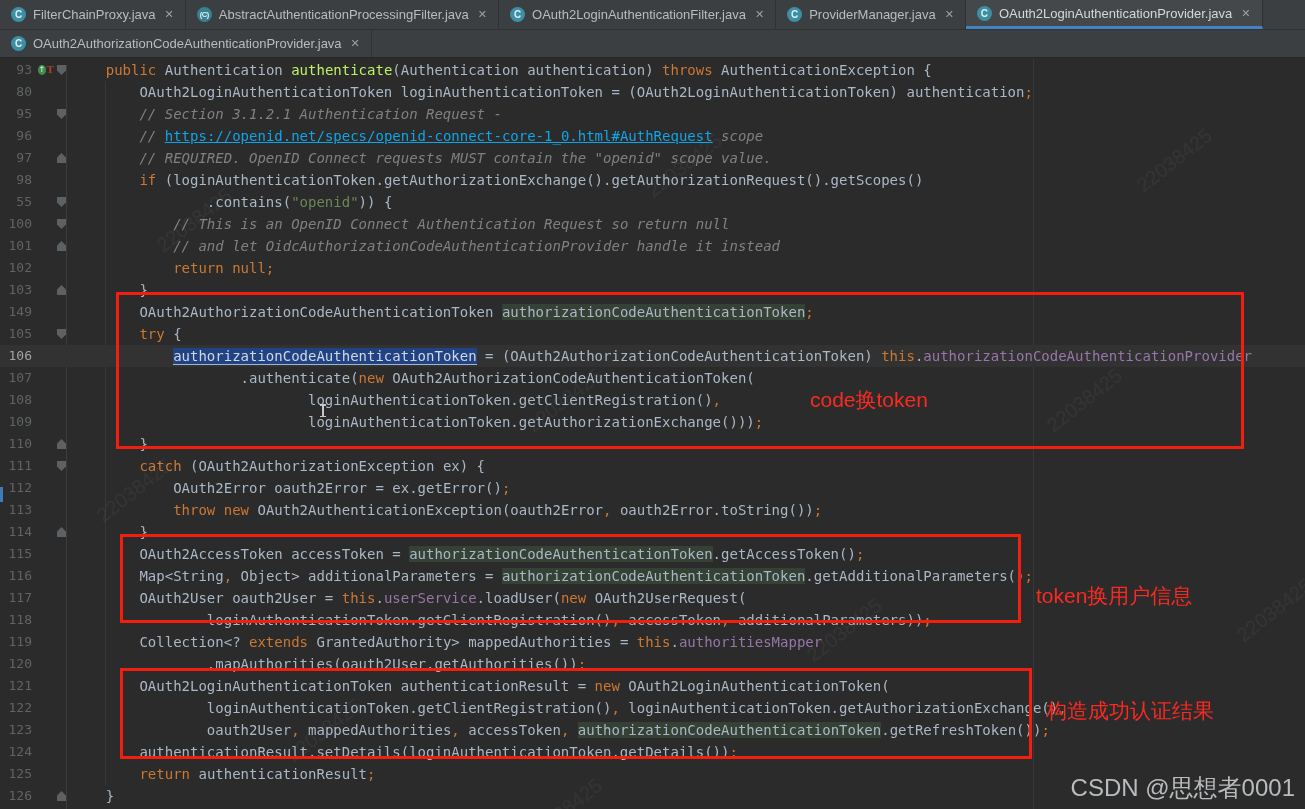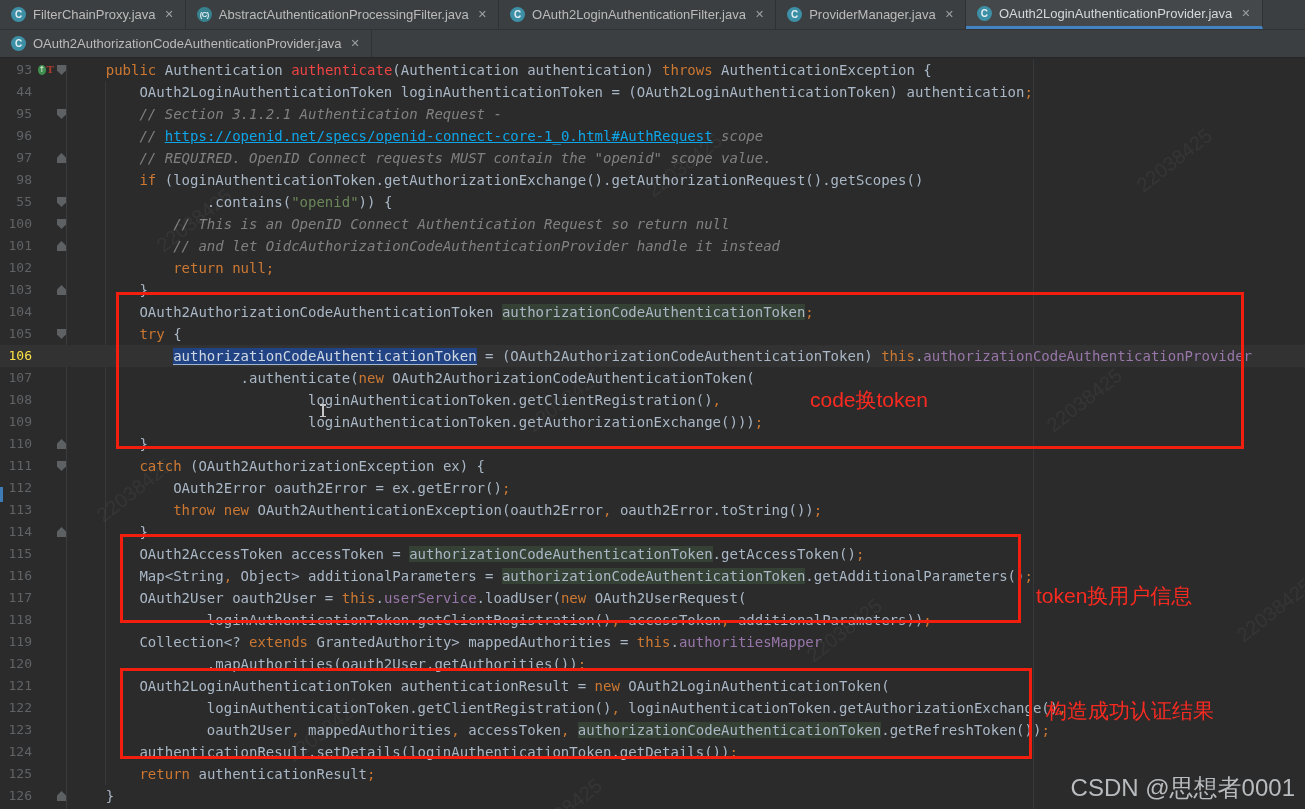--- a/index.html
+++ b/index.html
@@ -28,42 +28,42 @@
   .closex { color:#9DA0A2; font-size:11px; margin-left:2px; font-family:"Liberation Sans", sans-serif; }
   
   .editor { position:absolute; top:59px; left:0; right:0; bottom:0; background:#2B2B2B; }
   .guide { position:absolute; width:1px; background:#383B3D; }
   .fold-connector { position:absolute; left:66px; top:6px; bottom:0; width:1px; background:#3A3C3E; }
   .indent-guide { left:105px; top:22px; height:704px; background:#383838; }
   .margin-guide { left:1033px; top:0; height:100%; background:#36393B; }
   .lines { position:relative; }
   .row { display:flex; height:22px; align-items:stretch; }
   .row.current { background:#323232; }
-  .row.current .ln-num { color:#fde047; }
+  .row.current .ln-num { color:#a3a3a3; }
   .ln-num {
     width:38px; text-align:right; padding-right:6px; color:#606366;
     font-size:13px; line-height:22px; flex:0 0 auto;
   }
   .ln-icons { width:16px; flex:0 0 auto; display:flex; align-items:center; gap:1px; }
   .ln-fold { width:18px; flex:0 0 auto; position:relative; }
   .gicon.override {
     width:10px; height:10px; border-radius:50%; background:#3F8E4D; color:#EAF4EA;
     font-size:8px; line-height:10px; text-align:center; font-family:"DejaVu Sans", sans-serif;
   }
   .gicon.marker { color:#A83C2E; font-size:10px; font-weight:bold; line-height:10px; font-family:"DejaVu Serif", serif; }
   .fold { position:absolute; left:3px; top:6px; width:9px; height:10px; background:#5E6163; }
   .fold.down { clip-path:polygon(0 0,100% 0,100% 55%,50% 100%,0 55%); }
   .fold.up   { clip-path:polygon(0 45%,50% 0,100% 45%,100% 100%,0 100%); }
   .code {
     white-space:pre; font-family:"DejaVu Sans Mono", monospace;
     font-size:14px; line-height:22px; color:#A9B7C6;
   }
   .tk-k { color:#CC7832; }
   .tk-d { color:#A9B7C6; }
-  .tk-m { color:#ef4444; }
+  .tk-m { color:#bef264; }
   .tk-c { color:#808080;font-style:italic; }
   .tk-u { color:#0ea5e9; text-decoration:underline; }
   .tk-s { color:#6A8759; }
   .tk-f { color:#9876AA; }
   .tk-hl { background:#344134; color:#A9B7C6; }
   .tk-sel { background:#214283; color:#CFD8E2; box-shadow:0 1px 0 #9FB6CE; }
   
   .redbox { position:absolute; border:3px solid #F21E0E; pointer-events:none; z-index:6; }
   .annot {
     position:absolute; color:#FB2A21; z-index:7;
@@ -134,21 +134,21 @@
           <span class="ln-icons">
             <span class="gicon override">↑</span>
             <span class="gicon marker">T</span>
           </span>
           <span class="ln-fold">
             <span class="fold down"></span>
           </span>
           <span class="code">    <span class="tk-k">public </span><span class="tk-d">Authentication </span><span class="tk-m">authenticate</span><span class="tk-d">(Authentication authentication) </span><span class="tk-k">throws </span><span class="tk-d">AuthenticationException {</span></span>
         </div>
         <div class="row">
-          <span class="ln-num">44</span>
+          <span class="ln-num">80</span>
           <span class="ln-icons"></span>
           <span class="ln-fold"></span>
           <span class="code">        <span class="tk-d">OAuth2LoginAuthenticationToken loginAuthenticationToken = (OAuth2LoginAuthenticationToken) authentication</span><span class="tk-k">;</span></span>
         </div>
         <div class="row">
           <span class="ln-num">95</span>
           <span class="ln-icons"></span>
           <span class="ln-fold">
             <span class="fold down"></span>
           </span>
@@ -206,21 +206,21 @@
         </div>
         <div class="row">
           <span class="ln-num">103</span>
           <span class="ln-icons"></span>
           <span class="ln-fold">
             <span class="fold up"></span>
           </span>
           <span class="code">        <span class="tk-d">}</span></span>
         </div>
         <div class="row">
-          <span class="ln-num">104</span>
+          <span class="ln-num">149</span>
           <span class="ln-icons"></span>
           <span class="ln-fold"></span>
           <span class="code">        <span class="tk-d">OAuth2AuthorizationCodeAuthenticationToken </span><span class="tk-hl">authorizationCodeAuthenticationToken</span><span class="tk-k">;</span></span>
         </div>
         <div class="row">
           <span class="ln-num">105</span>
           <span class="ln-icons"></span>
           <span class="ln-fold">
             <span class="fold down"></span>
           </span>

